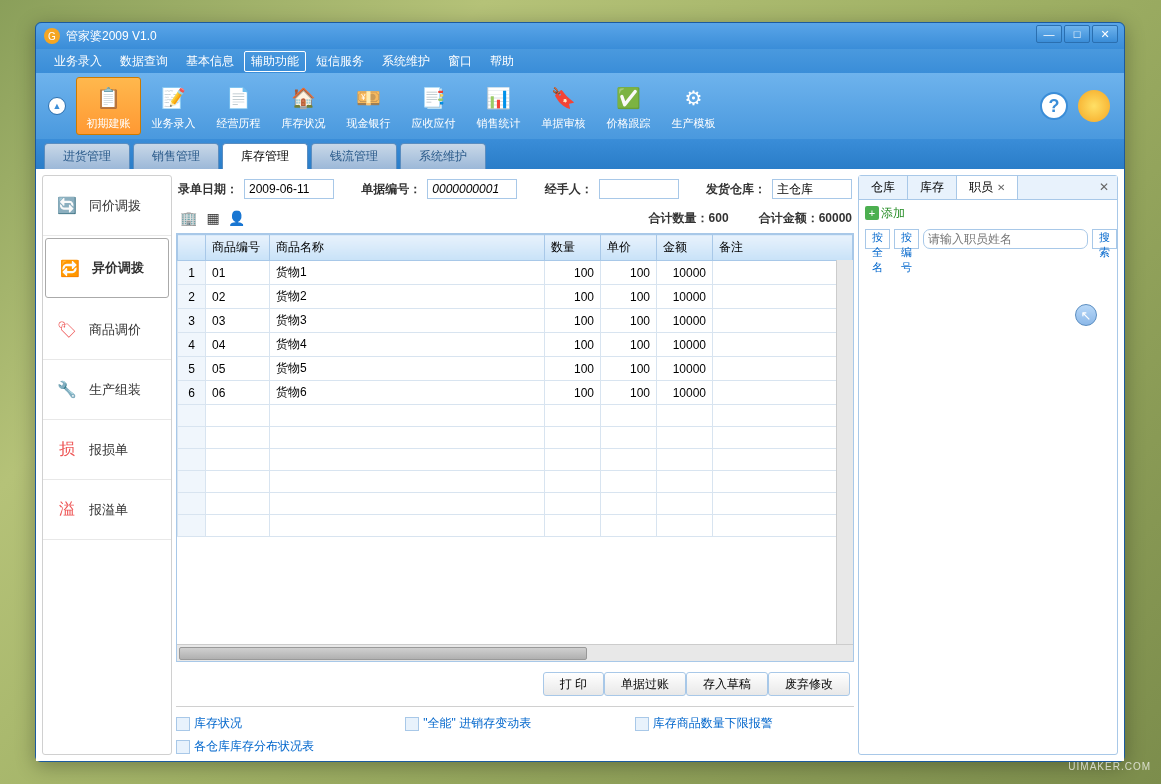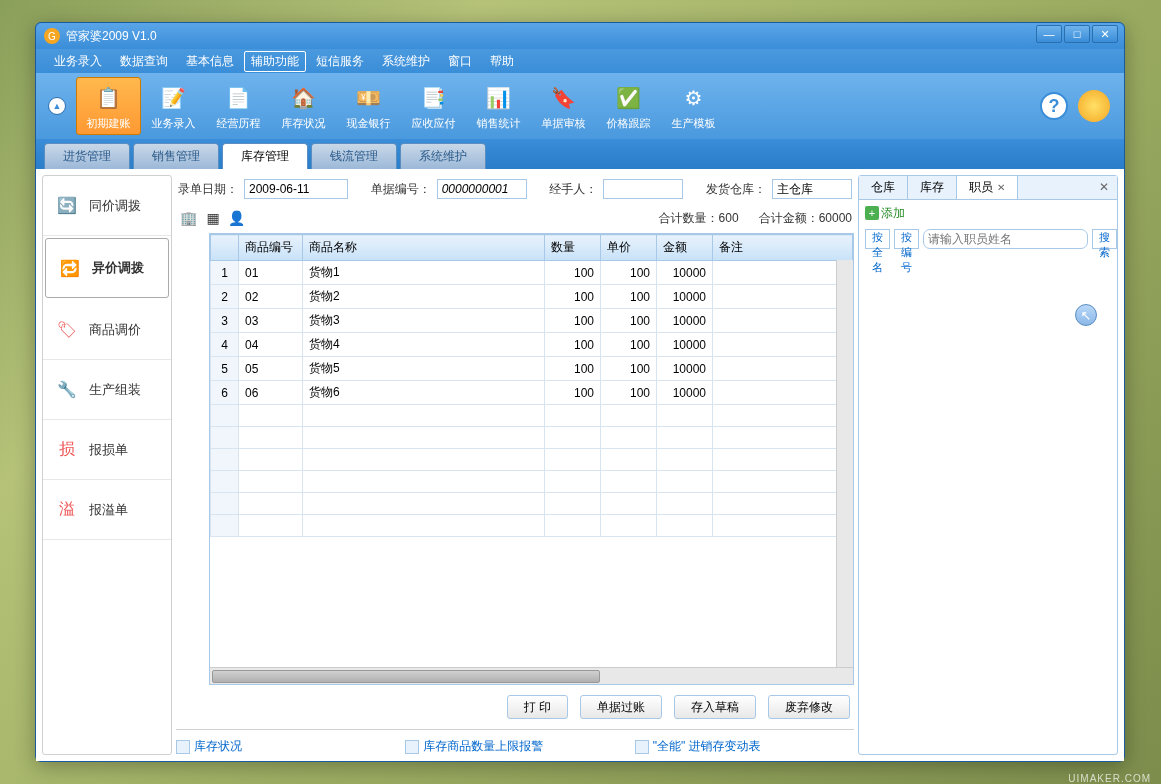--- a/index.html
+++ b/index.html
@@ -33,38 +33,38 @@
 
 .content-area { flex: 1; background: #fff; display: flex; padding: 6px; gap: 4px; min-height: 0; }
 
 .left-nav { width: 130px; background: #fff; display: flex; flex-direction: column; border: 1px solid #d0d0d0; border-radius: 3px; }
 .nav-item { height: 60px; display: flex; align-items: center; gap: 10px; padding: 0 12px; font-size: 13px; cursor: pointer; border-bottom: 1px solid #e8e8e8; color: #333; }
 .nav-item.active { background: #fff; font-weight: bold; border: 1px solid #aaa; border-radius: 3px; margin: 2px; }
 .nav-icon { width: 24px; height: 24px; display: flex; align-items: center; justify-content: center; font-size: 16px; }
 
 .main-panel { flex: 1; display: flex; flex-direction: column; min-width: 0; }
 .form-row { display: flex; align-items: center; gap: 6px; font-size: 12px; color: #333; padding: 4px 2px; }
-.form-label { white-space: nowrap; }
+.form-label { white-space: nowrap; font-weight: bold; }
 .form-input { height: 20px; border: 1px solid #a8c8e8; padding: 0 4px; font-size: 12px; }
 .form-icons { display: flex; gap: 6px; align-items: center; padding: 2px; }
 .small-icon { width: 18px; height: 18px; cursor: pointer; display: inline-flex; align-items: center; justify-content: center; font-size: 14px; }
-.totals { margin-left: auto; display: flex; gap: 20px; font-size: 12px; }
-
-.grid-wrap { flex: 1; border: 1px solid #a8c8e8; position: relative; overflow: hidden; display: flex; flex-direction: column; min-height: 0; margin-left: 33px; }
+.totals { margin-left: auto; display: flex; gap: 30px; font-size: 12px; font-weight: bold; }
+
+.grid-wrap { flex: 1; border: 1px solid #a8c8e8; position: relative; overflow: hidden; display: flex; flex-direction: column; min-height: 0; }
 .grid { width: 100%; border-collapse: collapse; font-size: 12px; }
 .grid th { background: linear-gradient(#e8f2fc, #c8e2f8); border: 1px solid #a8c8e8; padding: 4px 6px; font-weight: normal; text-align: left; height: 24px; }
 .grid td { border: 1px solid #d8e4f0; padding: 3px 6px; height: 22px; }
 .grid .rownum { width: 28px; text-align: center; background: #f0f6fc; }
 .grid tbody tr.empty td { height: 22px; }
 .grid-body { flex: 1; overflow: hidden; }
 .scrollbar-h { height: 17px; background: #e8e8e8; border-top: 1px solid #ccc; position: relative; }
 .scrollbar-h::before { content: ''; position: absolute; left: 2px; top: 2px; width: 60%; height: 11px; background: linear-gradient(#d0d0d0, #b0b0b0); border: 1px solid #999; border-radius: 2px; }
 .scrollbar-v { width: 17px; background: #e8e8e8; position: absolute; right: 0; top: 26px; bottom: 17px; border-left: 1px solid #ccc; }
 
-.action-row { display: flex; justify-content: flex-end; gap: 12px; padding: 10px 4px; }
+.action-row { display: flex; justify-content: flex-end; gap: 0; padding: 10px 4px; }
 .btn { height: 24px; padding: 0 16px; background: linear-gradient(#fff, #e8e8e8); border: 1px solid #a8c8e8; border-radius: 3px; font-size: 12px; cursor: pointer; }
 
 .link-area { border-top: 1px solid #d0d0d0; padding-top: 8px; display: grid; grid-template-columns: 1fr 1fr 1fr; gap: 6px 10px; font-size: 12px; }
 .link-item { color: #0066cc; cursor: pointer; display: flex; align-items: center; gap: 4px; }
 .link-icon { width: 14px; height: 14px; background: #e8f2fc; border: 1px solid #a8c8e8; display: inline-block; }
 
 .right-panel { width: 260px; border: 1px solid #a8c8e8; border-radius: 3px; display: flex; flex-direction: column; position: relative; min-height: 0; }
 .right-close { position: absolute; right: 4px; top: 4px; width: 14px; height: 14px; color: #666; cursor: pointer; font-size: 12px; z-index: 2; }
 .right-tabs { height: 24px; display: flex; border-bottom: 1px solid #a8c8e8; background: #e8f2fc; }
 .right-tab { padding: 0 12px; display: flex; align-items: center; gap: 4px; font-size: 12px; cursor: pointer; border-right: 1px solid #a8c8e8; }
@@ -76,21 +76,21 @@
 .right-search { height: 26px; display: flex; align-items: center; padding: 0 6px; gap: 4px; font-size: 12px; }
 .mode-btn { height: 20px; padding: 0 6px; border: 1px solid #a8c8e8; background: #fff; font-size: 11px; cursor: pointer; color: #0066cc; }
 .right-grid-wrap { flex: 1; position: relative; overflow: hidden; }
 .right-grid { width: 100%; border-collapse: collapse; font-size: 12px; }
 .right-grid th { background: linear-gradient(#e8f2fc, #c8e2f8); border: 1px solid #a8c8e8; padding: 4px; font-weight: normal; text-align: left; }
 .right-grid td { border: 1px solid #d8e4f0; padding: 3px 6px; height: 20px; }
 .arrow-btn { position: absolute; right: 20px; top: 52px; width: 22px; height: 22px; background: linear-gradient(#b8d8f8, #8cb8e8); border: 1px solid #5a8dc0; border-radius: 50%; color: #fff; display: flex; align-items: center; justify-content: center; font-size: 13px; cursor: pointer; }
 
 .statusbar { height: 22px; background: linear-gradient(#4a99de, #3a8dd8); display: flex; align-items: center; padding: 0 10px; font-size: 11px; color: #fff; border-radius: 0 0 6px 6px; justify-content: space-between; }
 
-.watermark { position: absolute; bottom: 0; right: 10px; font-size: 10px; color: rgba(255,255,255,0.7); letter-spacing: 1px; margin-left: 18px; }
+.watermark { position: absolute; bottom: 12px; right: 10px; font-size: 10px; color: rgba(255,255,255,0.7); letter-spacing: 1px; margin-left: 18px; }
 </style>
 </head>
 <body>
 
 <div class="window">
   <div class="titlebar">
     <span class="logo">G</span>
     <span>管家婆2009 V1.0</span>
     <div class="window-controls">
       <div class="win-btn">—</div>
@@ -192,21 +192,21 @@
         </div>
         <div class="nav-item">
           <span class="nav-icon" style="color:#e55">溢</span>
           <span>报溢单</span>
         </div>
       </div>
 
     <div class="main-panel">
       <div class="form-row">
         <span class="form-label">录单日期：</span>
-        <input class="form-input" style="width: 104px;" value="2009-06-11">
+        <input class="form-input" style="width: 90px;" value="2009-06-11">
         <span style="width:20px"></span>
         <span class="form-label">单据编号：</span>
         <input class="form-input" style="width: 90px; font-style: italic;" value="0000000001">
         <span style="width:20px"></span>
         <span class="form-label">经手人：</span>
         <input class="form-input" style="width: 80px;" value="">
         <span style="width:20px"></span>
         <span class="form-label">发货仓库：</span>
         <input class="form-input" style="width: 80px;" value="主仓库">
       </div>
@@ -354,22 +354,23 @@
 
       <div class="action-row" id="actions">
           <button class="btn">打 印</button>
           <button class="btn">单据过账</button>
           <button class="btn">存入草稿</button>
           <button class="btn">废弃修改</button>
         </div>
 
       <div class="link-area" id="links">
           <div class="link-item"><span class="link-icon"></span>库存状况</div>
-          <div class="link-item"><span class="link-icon"></span>库存商品数量上限报警</div>
           <div class="link-item"><span class="link-icon"></span>"全能" 进销存变动表</div>
+          <div class="link-item"><span class="link-icon"></span>库存商品数量下限报警</div>
+          <div class="link-item"><span class="link-icon"></span>各仓库库存分布状况表</div>
         </div>
     </div>
 
     <div class="right-panel">
       <div class="right-close">✕</div>
       <div class="right-tabs" id="rtabs">
           <div class="right-tab">仓库</div>
           <div class="right-tab">库存</div>
           <div class="right-tab active">职员 <span class="x">✕</span></div>
         </div>

